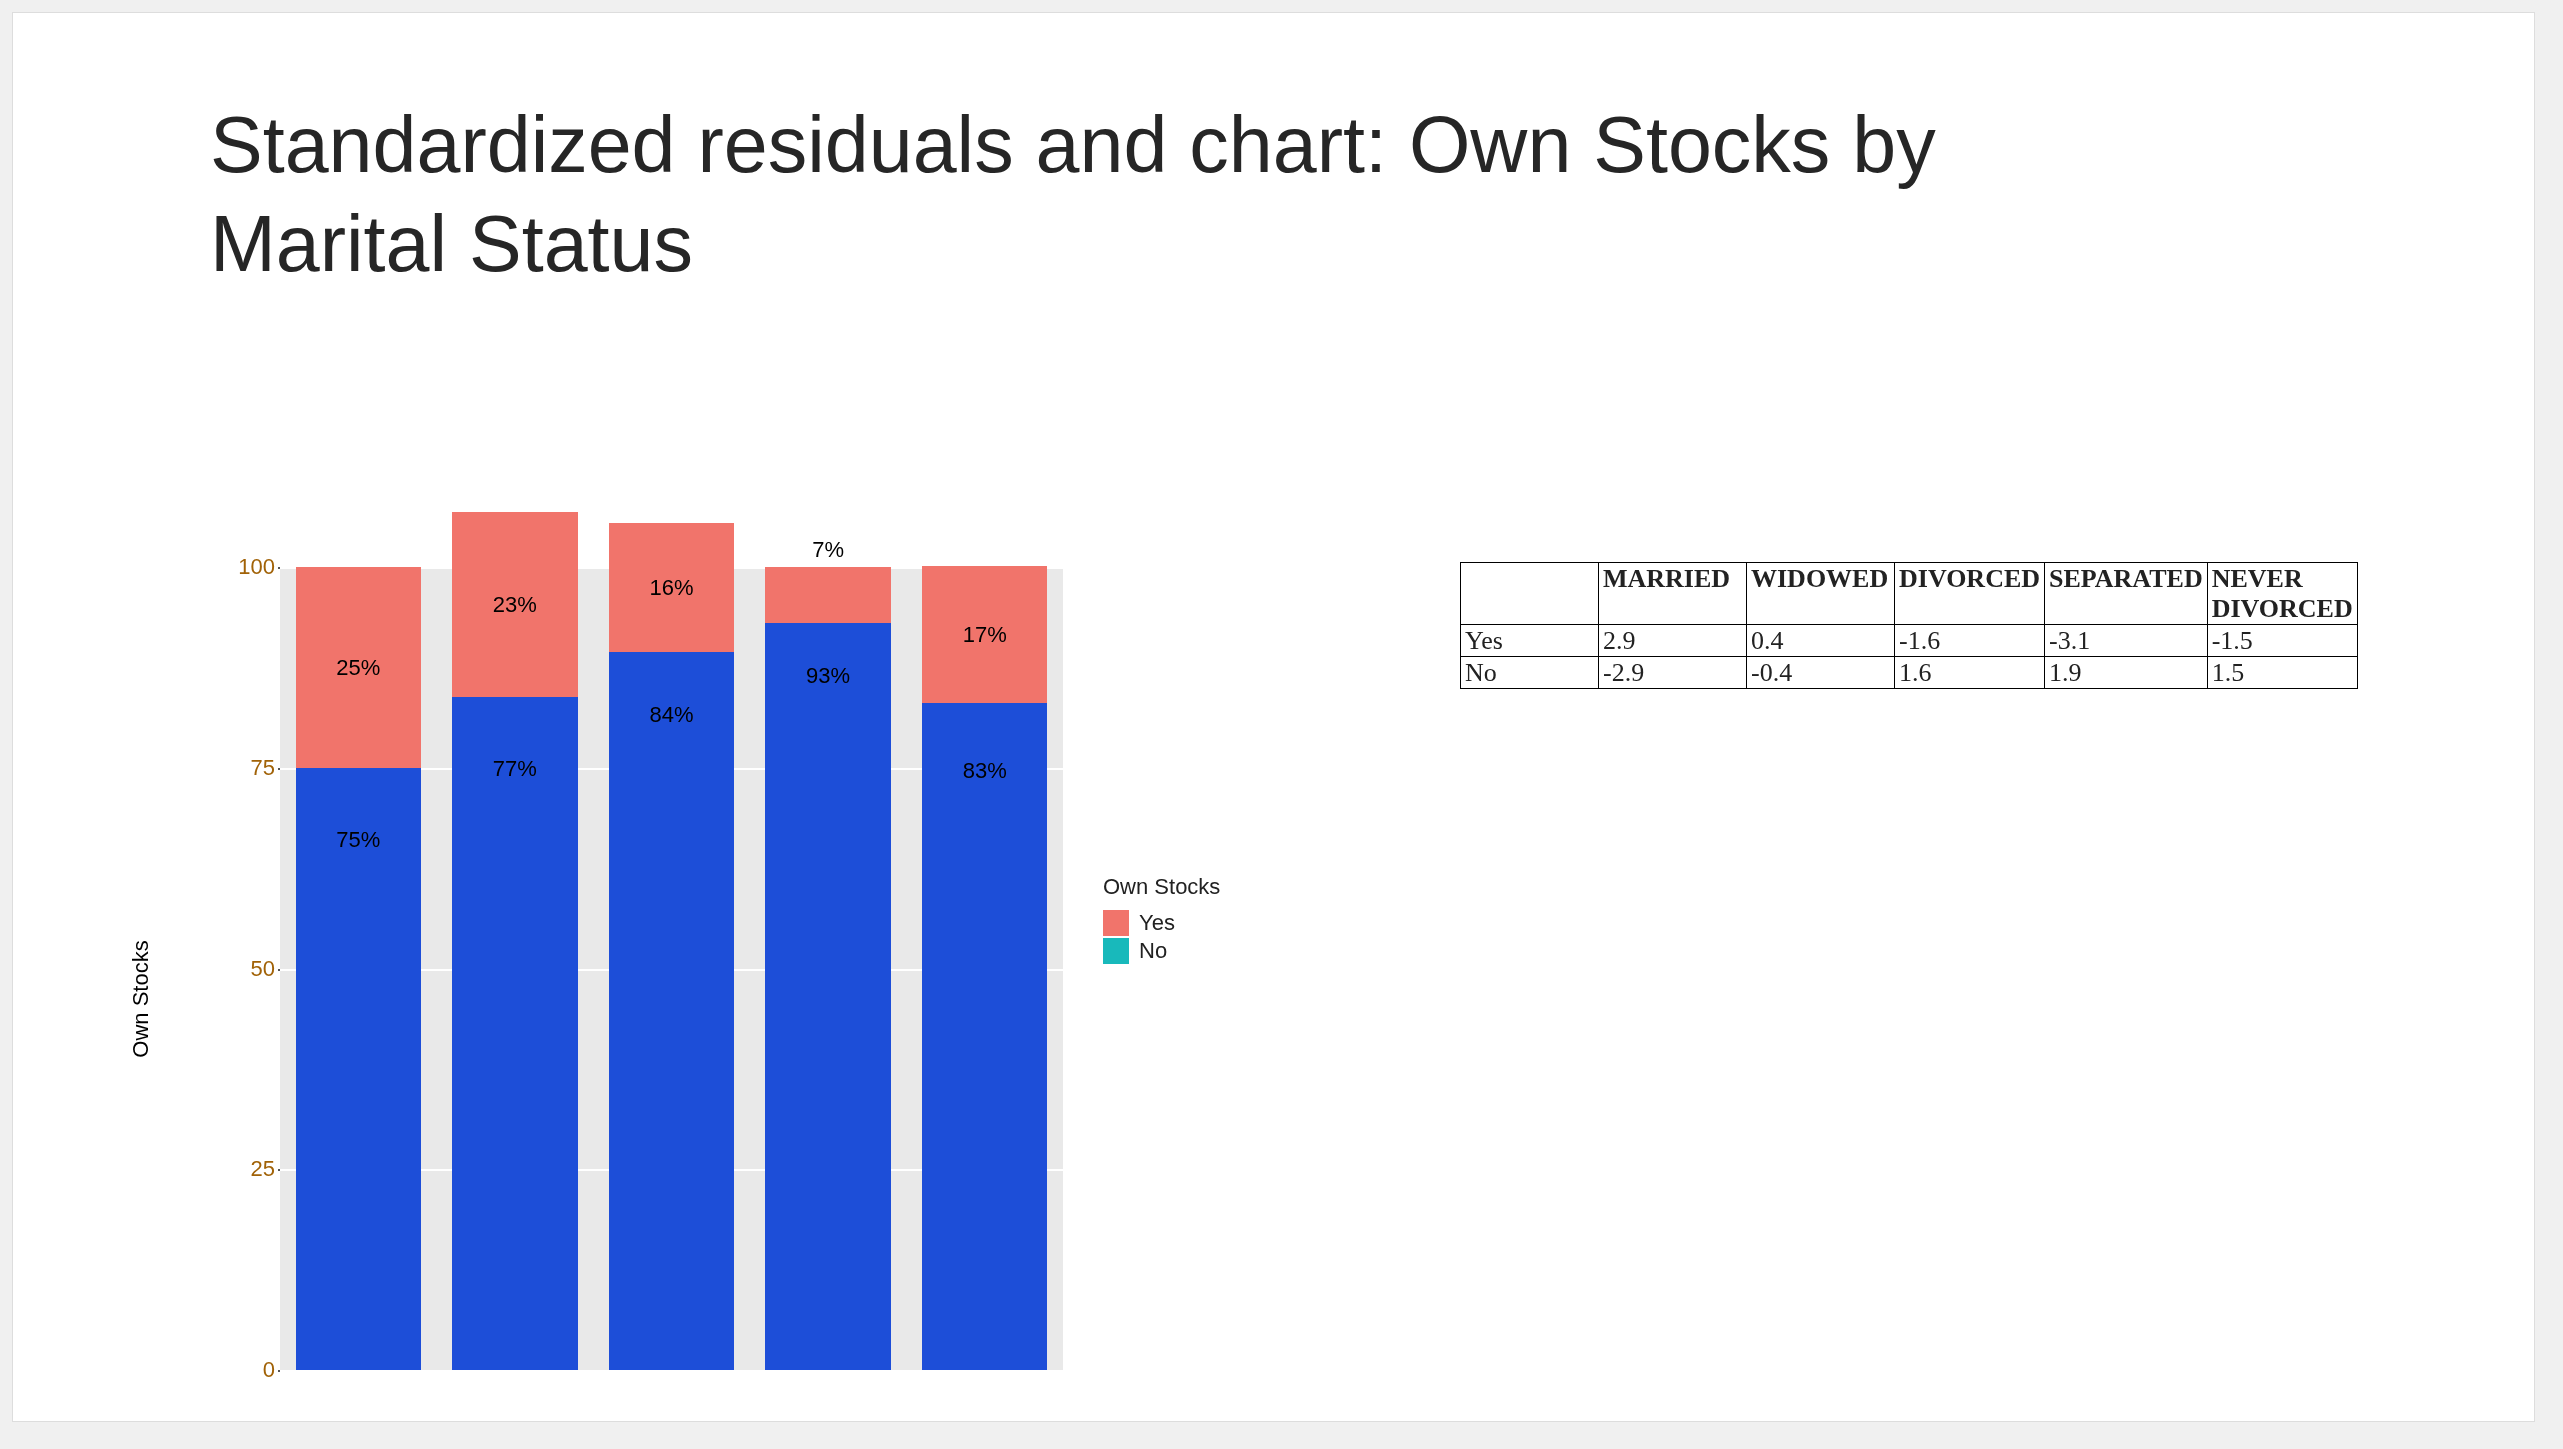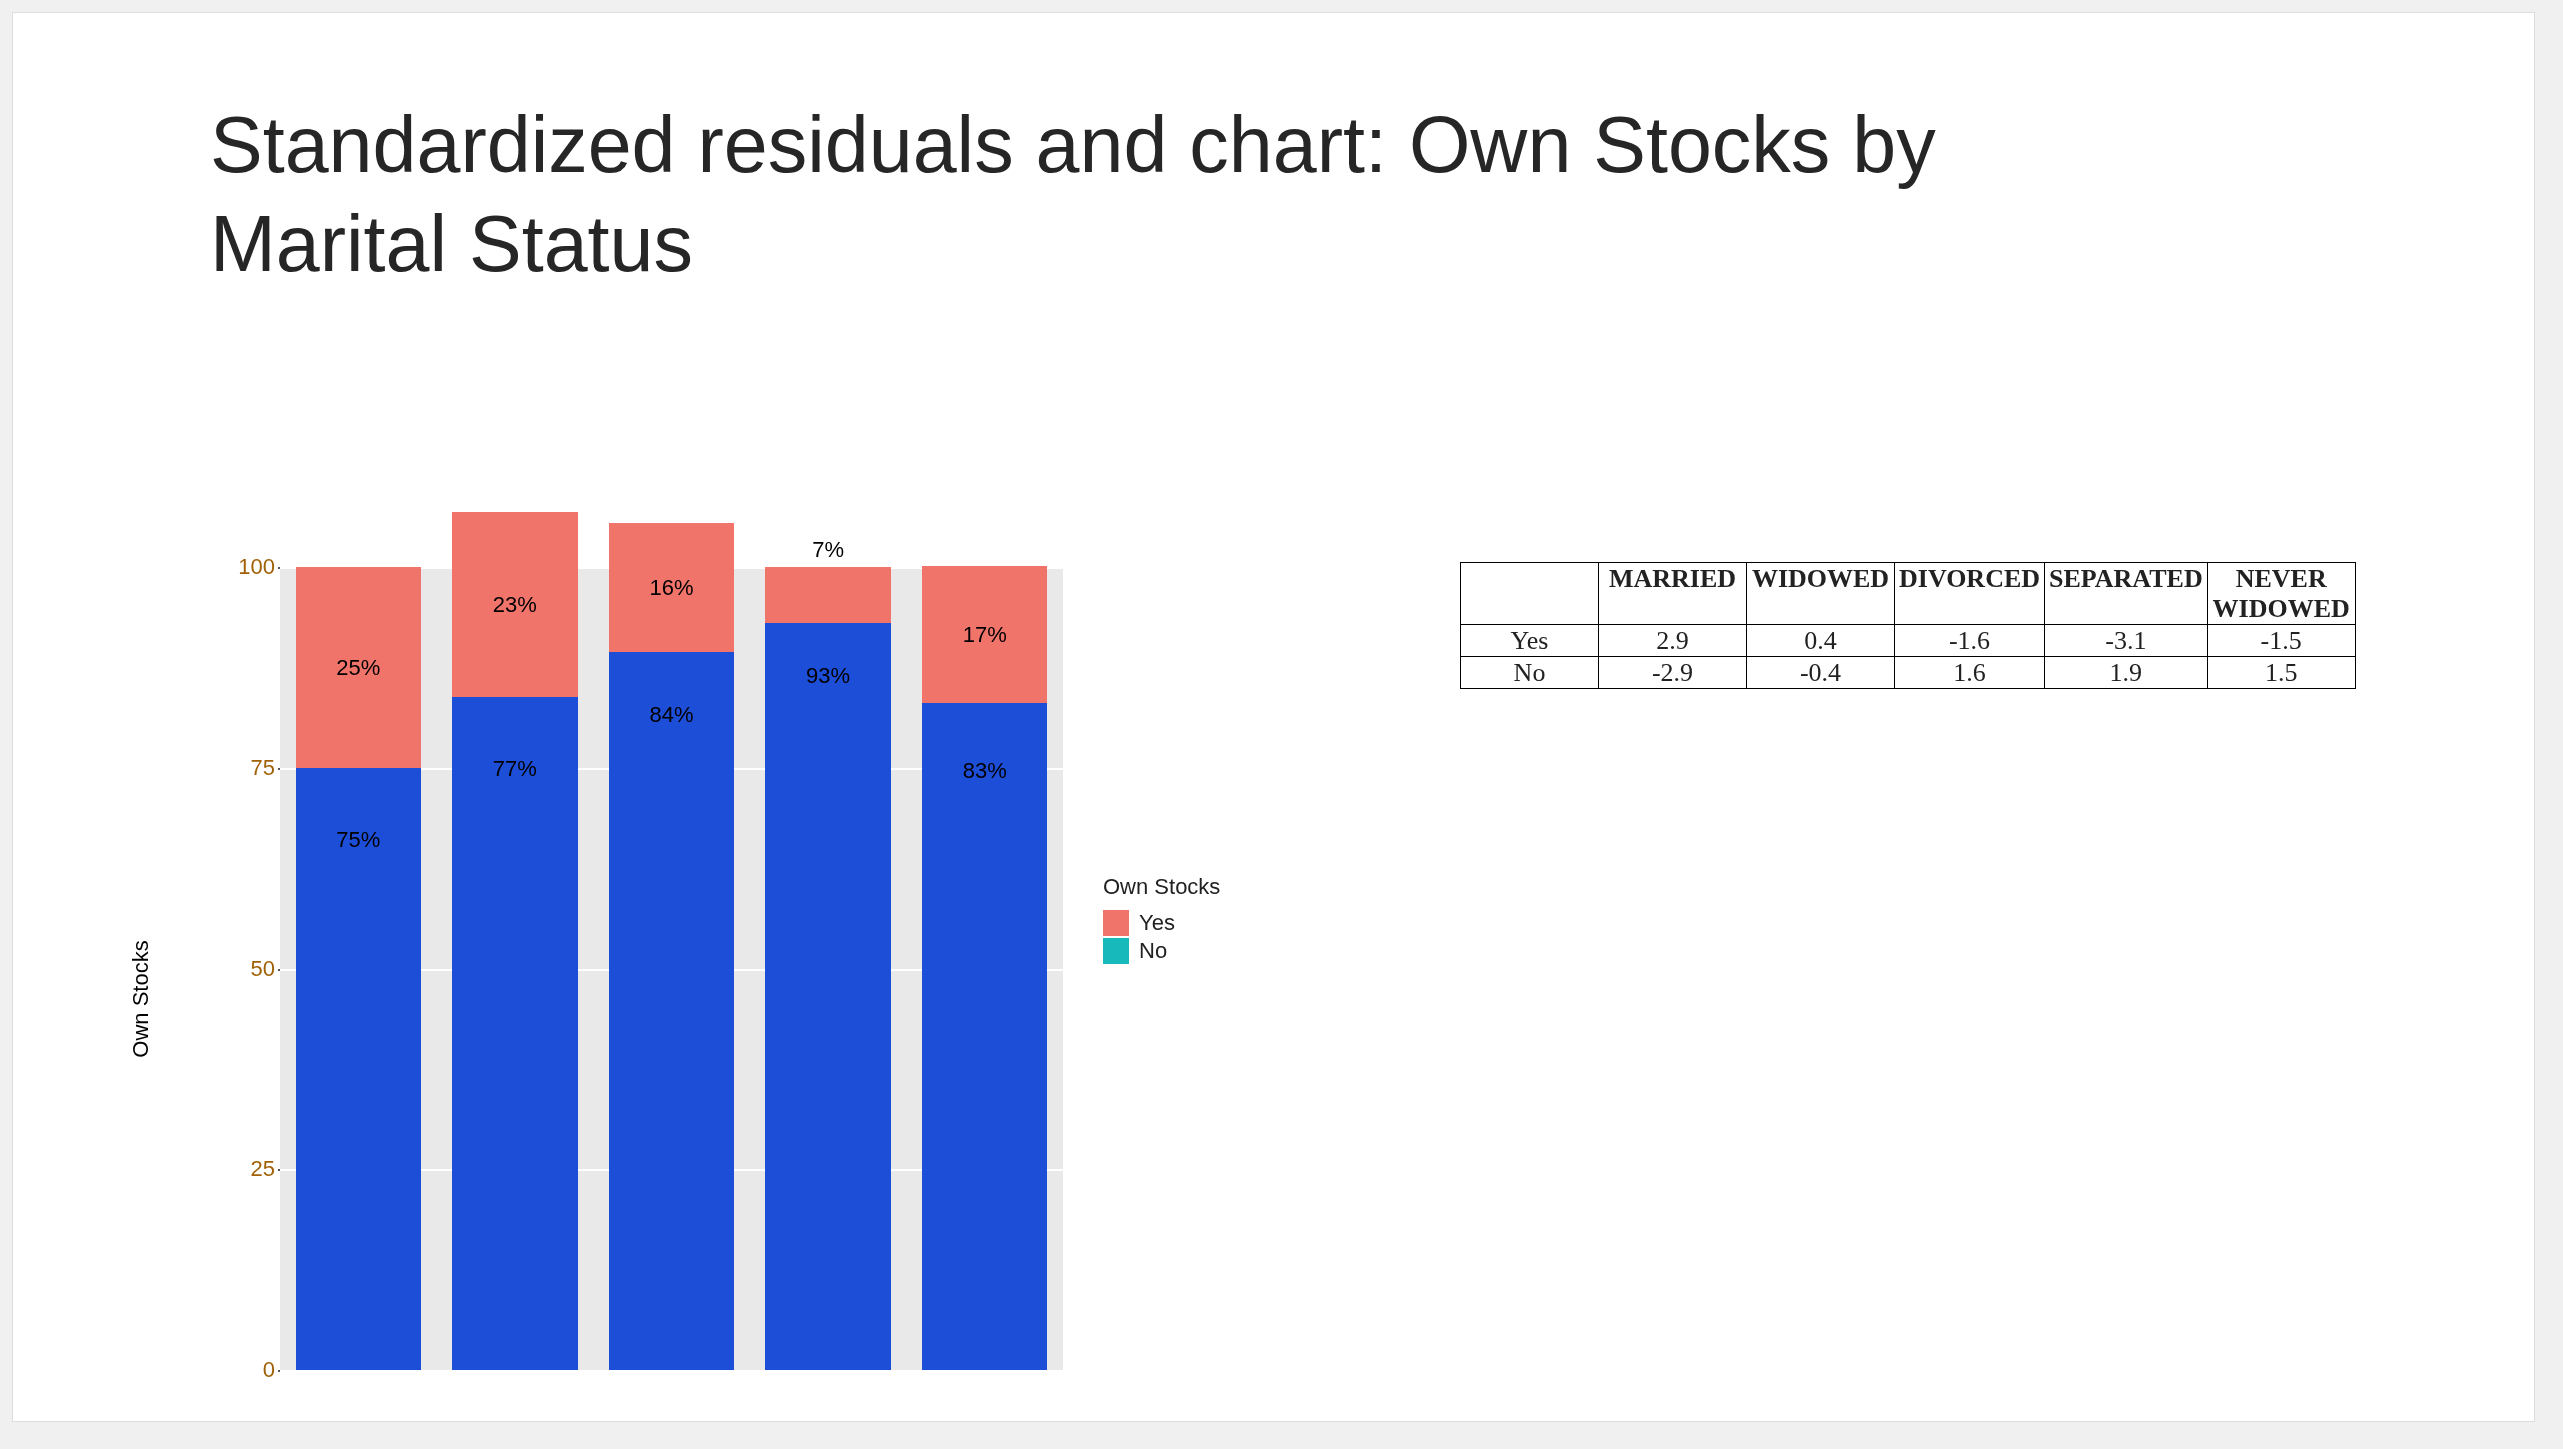--- a/index.html
+++ b/index.html
@@ -147,21 +147,21 @@
     position: absolute;
     left: 1448px;
     top: 550px;
     border-collapse: collapse;
     font-family: "Times New Roman", Times, serif;
     font-size: 26px;
   }
   .residual-table td, .residual-table th {
     border: 1px solid #000;
     padding: 1px 4px 0 4px;
-    text-align: center;
+    text-align: left;
     vertical-align: top;
   }
   .residual-table th {
     font-weight: bold;
   }
   .residual-table .col0 { width: 129px; }
   .residual-table .col  { width: 139px; }
 </style>
 </head>
 <body>
@@ -261,21 +261,21 @@
   </div>
 
   <table class="residual-table">
     <tbody>
         <tr>
       <th class="col0"></th>
       <th class="col">MARRIED</th>
       <th class="col">WIDOWED</th>
       <th class="col">DIVORCED</th>
       <th class="col">SEPARATED</th>
-      <th class="col">NEVER WIDOWED</th>
+      <th class="col">NEVER DIVORCED</th>
     </tr>
     <tr>
       <td>Yes</td>
       <td>2.9</td>
       <td>0.4</td>
       <td>-1.6</td>
       <td>-3.1</td>
       <td>-1.5</td>
     </tr>
     <tr>

